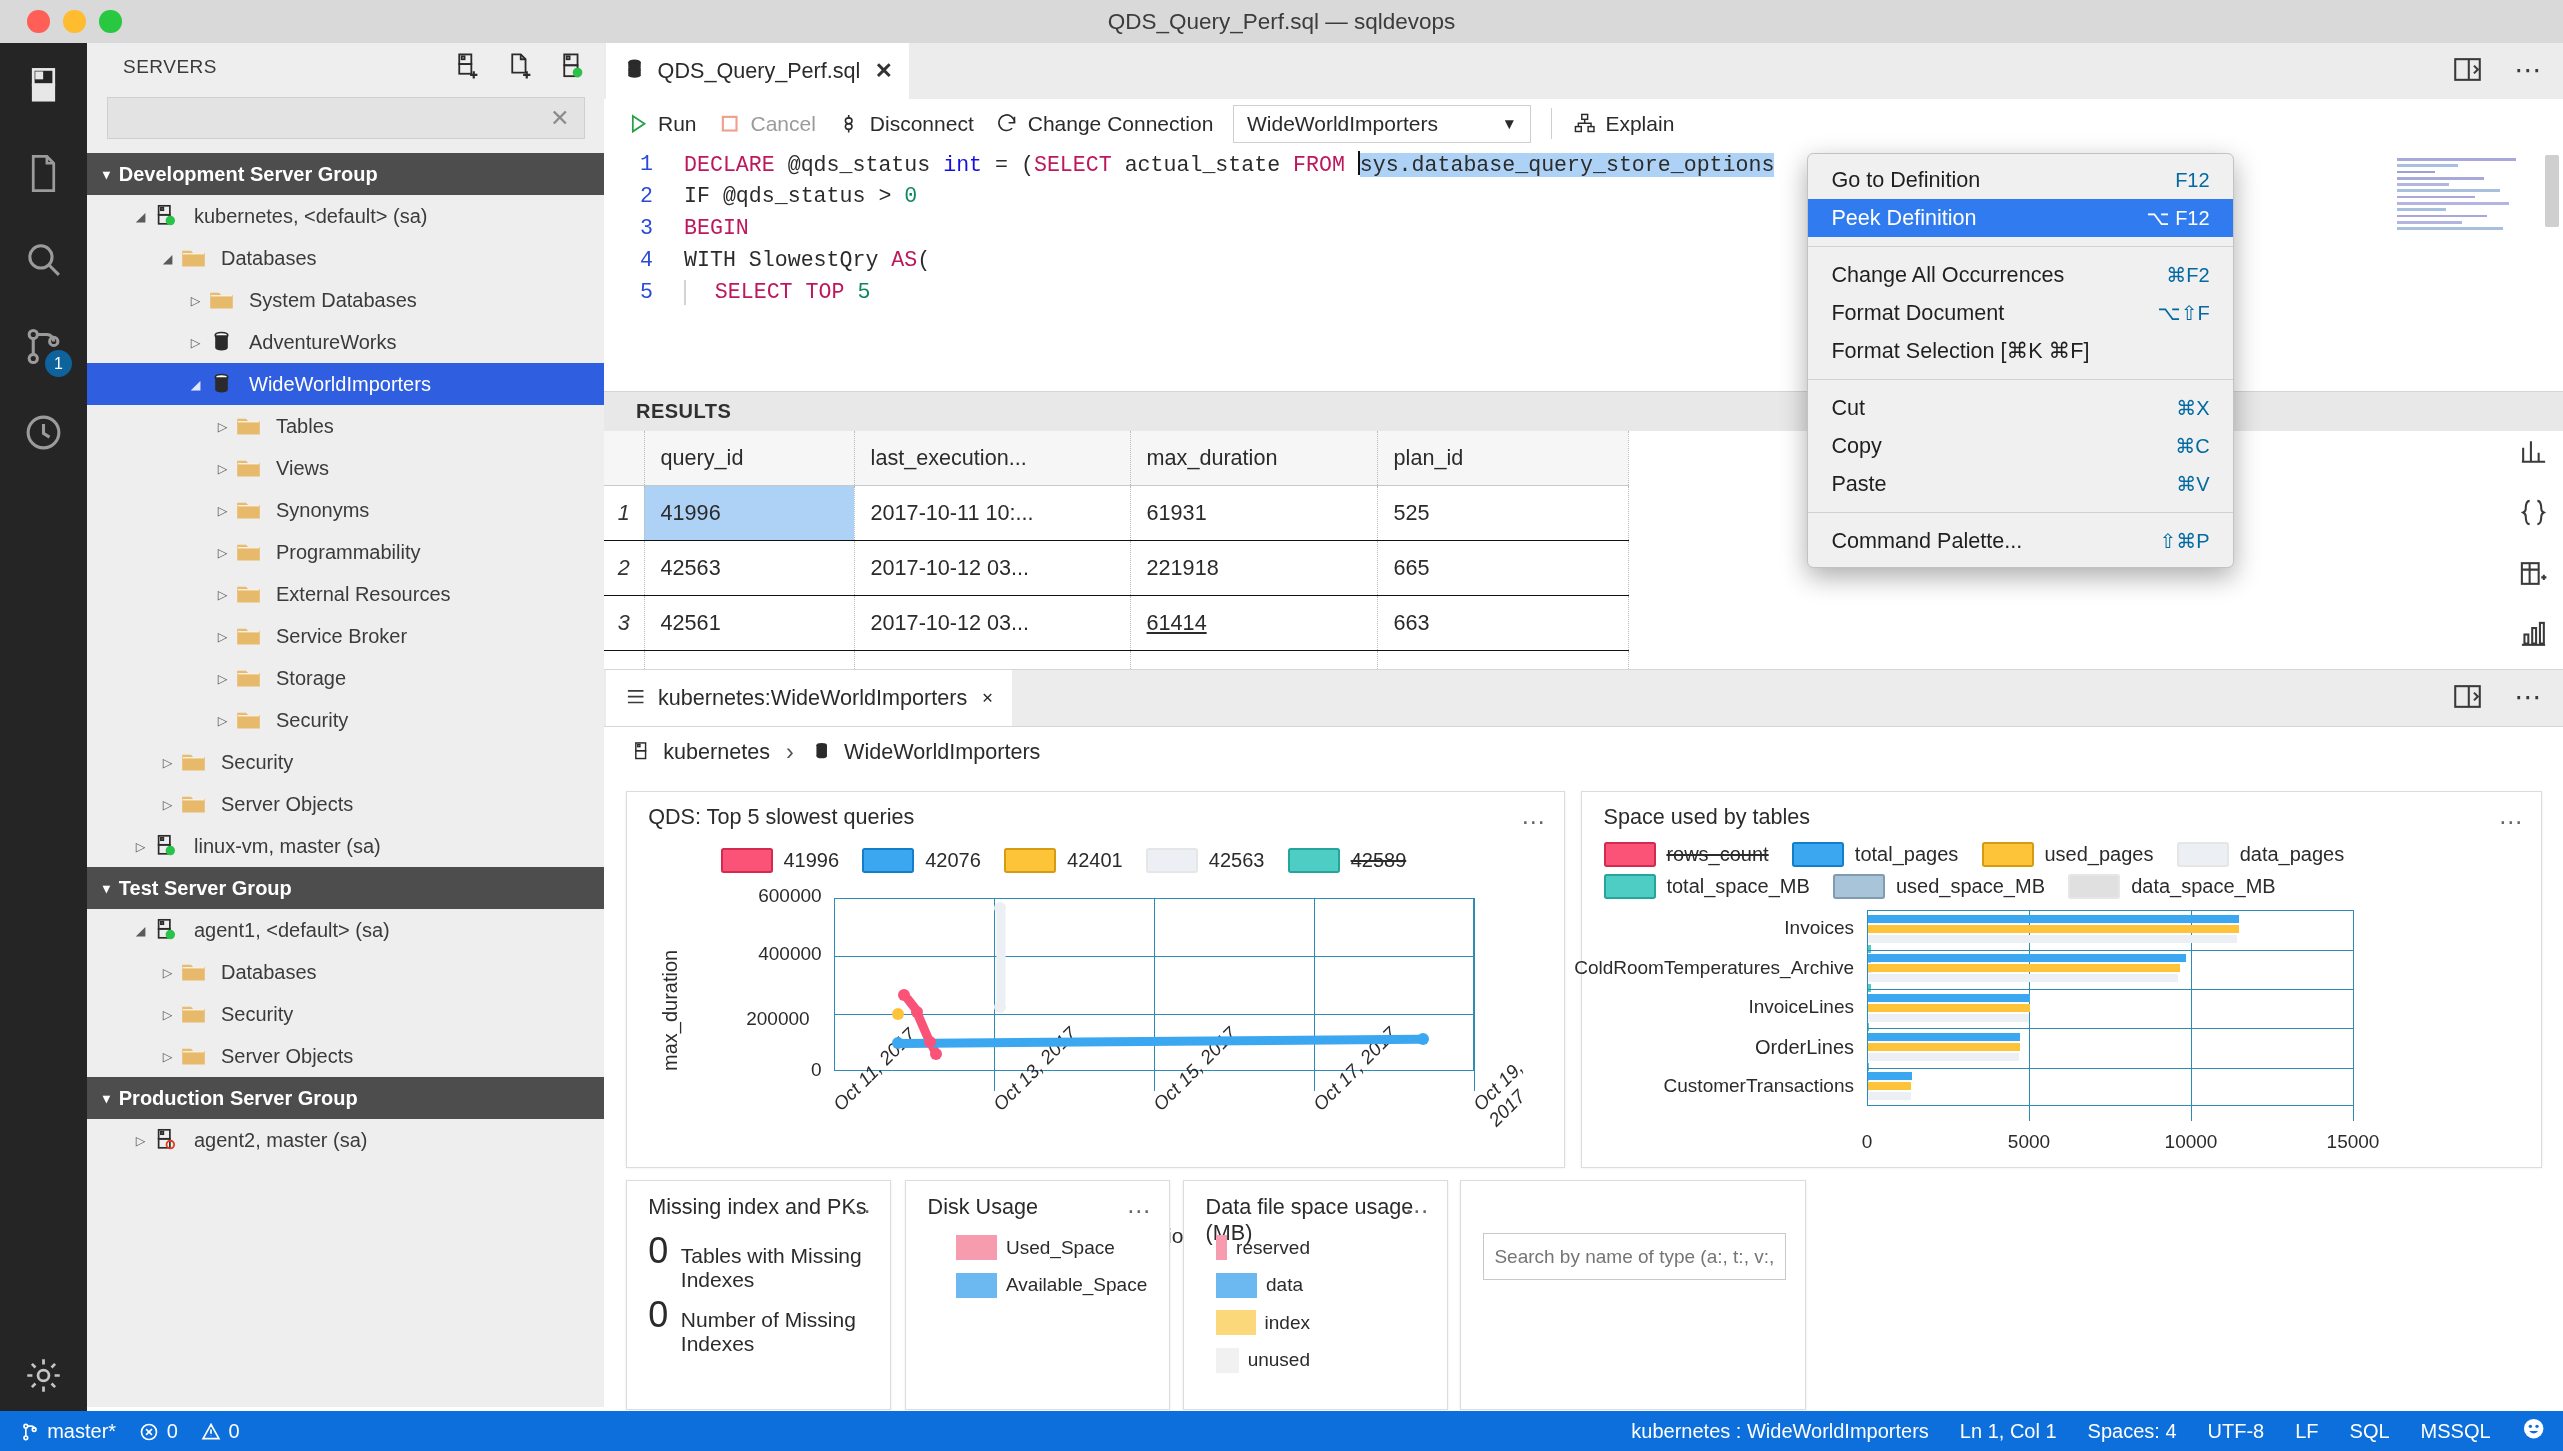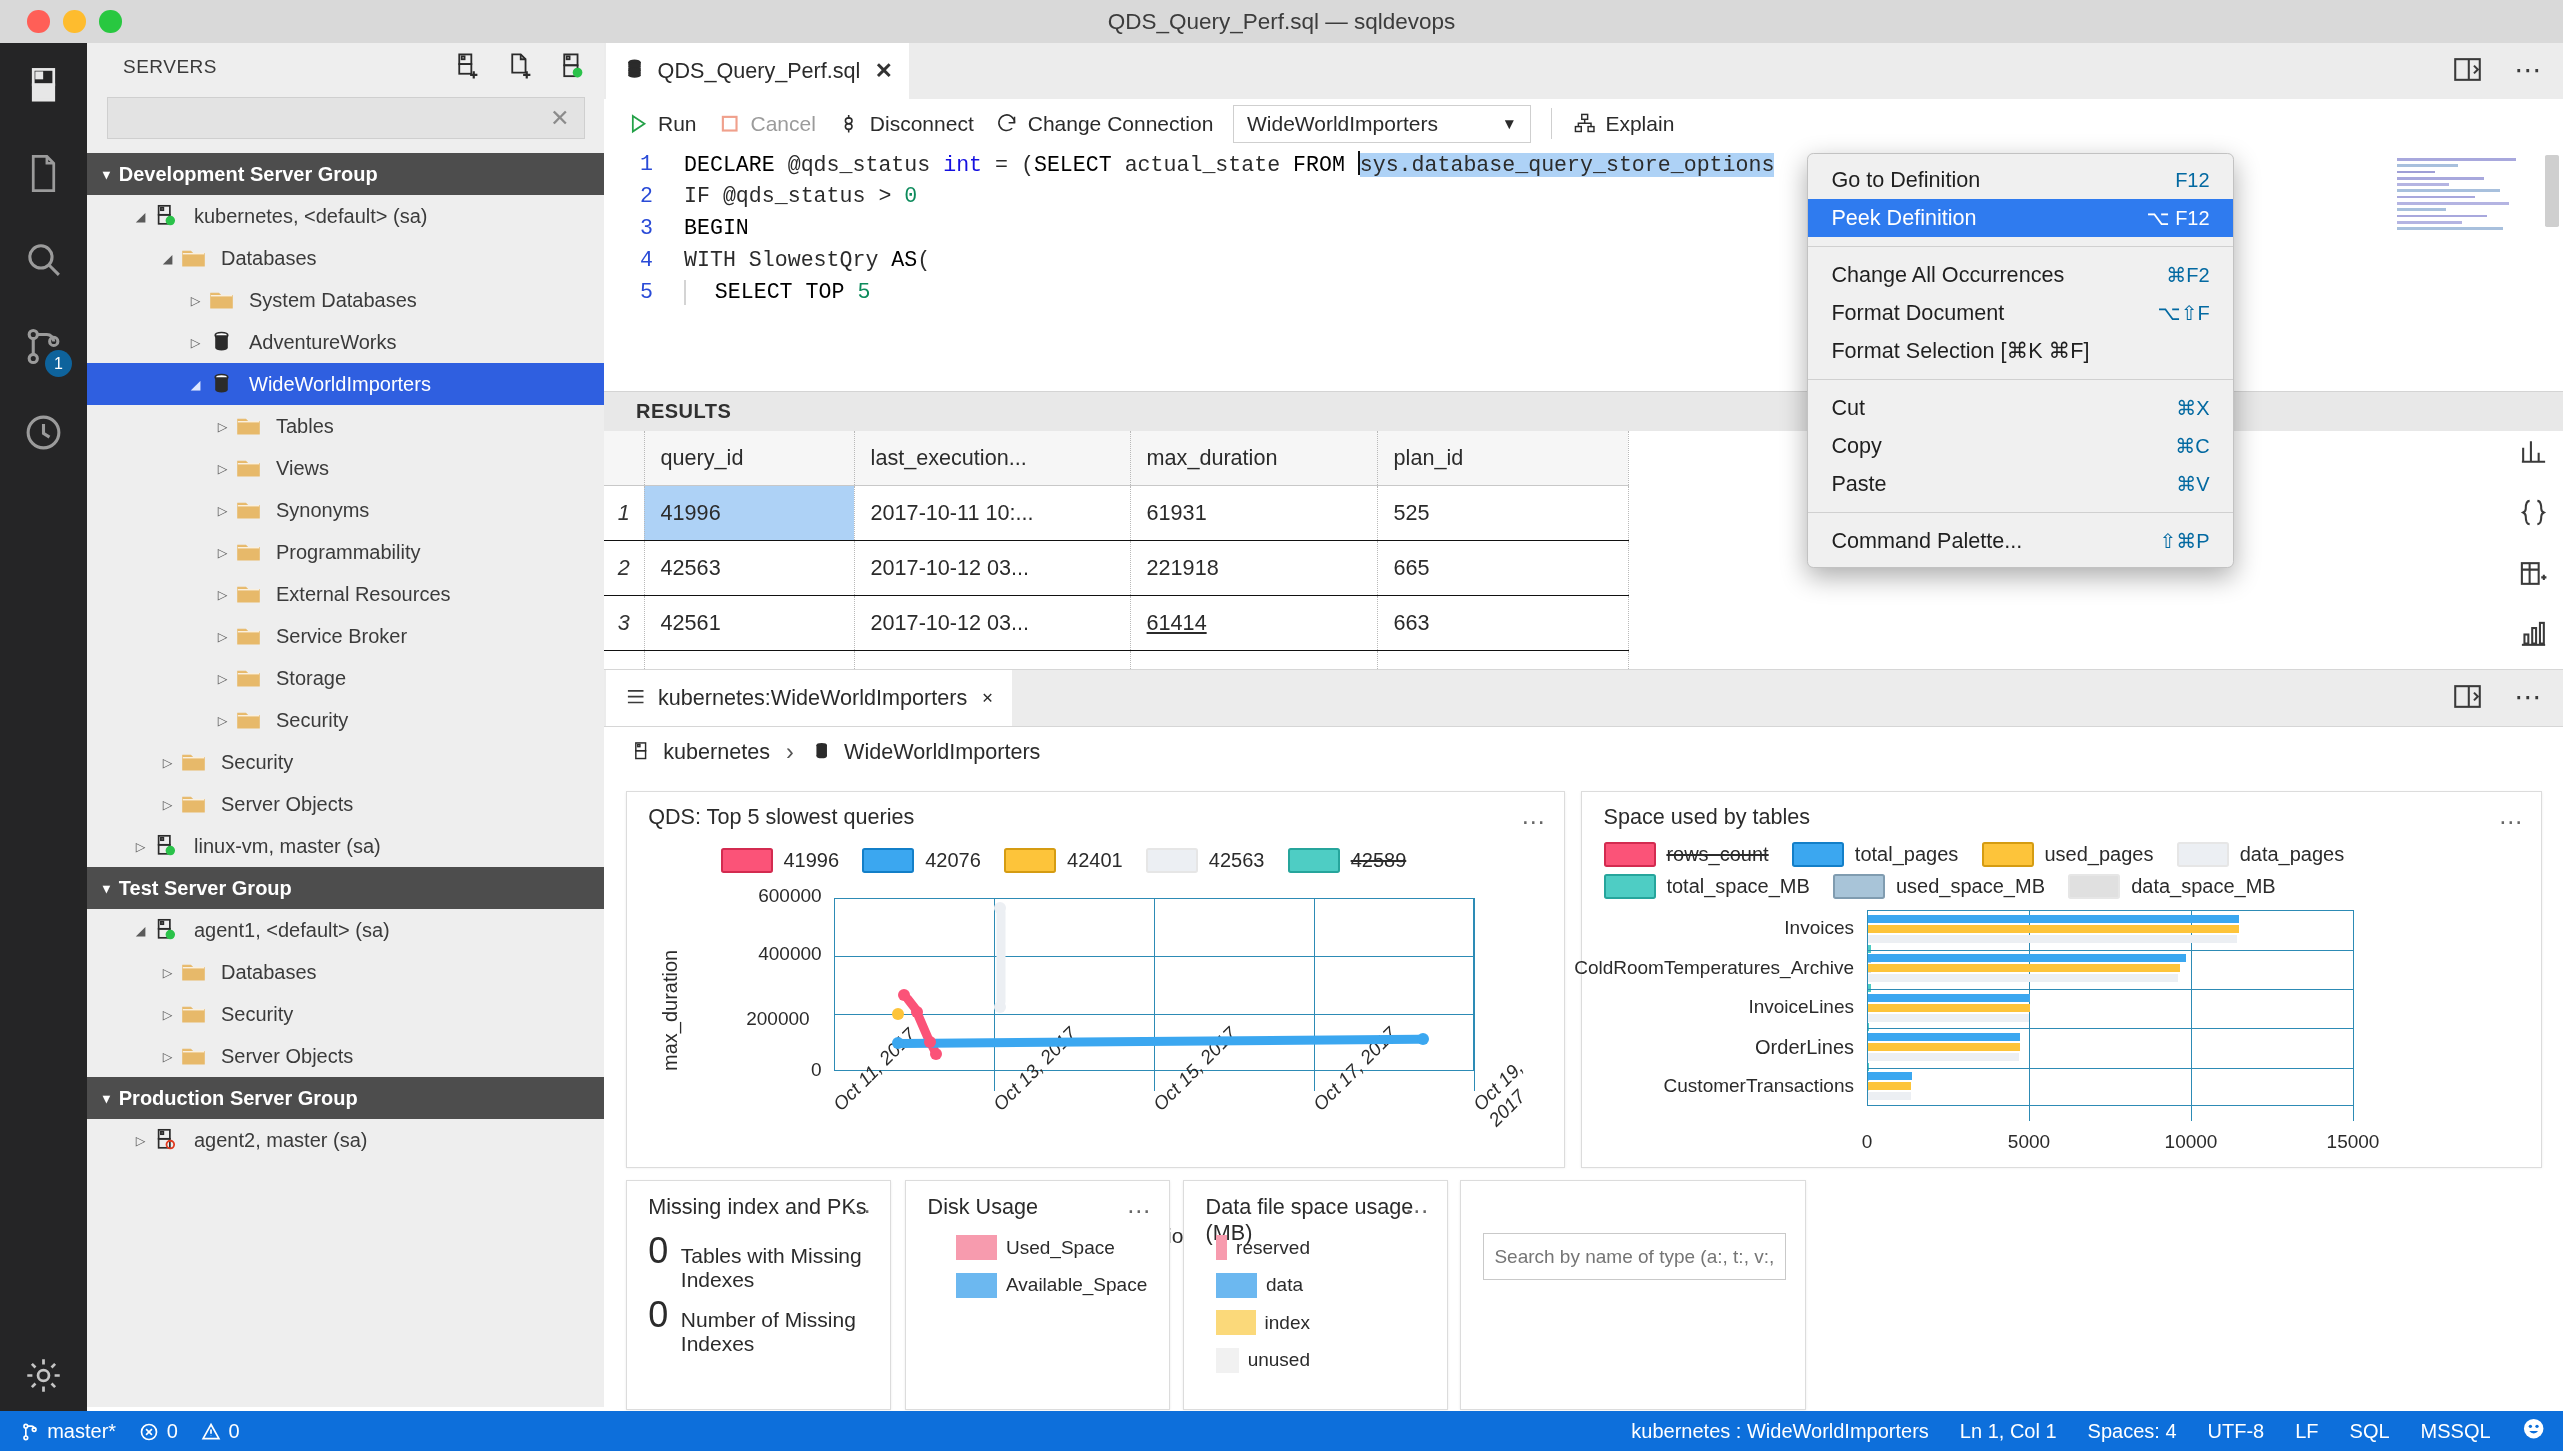--- a/index.html
+++ b/index.html
@@ -68,21 +68,21 @@
   .tb-btn{display:flex;align-items:center;gap:9px;font-size:21px;color:#2b2b2b;margin-left:21.6px;}
   .tb-btn.disabled{color:#9b9b9b;}
   .tb-sep{width:0.9px;height:31px;background:#cfcfcf;margin-left:20px;}
   .dbselect{margin-left:20px;height:36px;min-width:270px;border:0.9px solid #cfcfcf;background:#fff;
             display:flex;align-items:center;justify-content:space-between;padding:0 12.6px;font-size:21px;gap:20px;}
   .caret{font-size:15.3px;}
 
   .codearea{position:absolute;left:0;top:105px;width:1959px;height:243px;background:#fff;overflow:hidden;}
   .cl{display:flex;height:32px;align-items:center;font-family:"Liberation Mono",monospace;font-size:21.6px;}
   .ln{width:49px;text-align:right;color:#2a4bd7;margin-right:31px;flex:0 0 auto;}
-  .k{color:#000000;font-family:Liberation Mono, monospace;}.t{color:#1510e0;}.n{color:#0c8a5b;}
+  .k{color:#be185d;font-family:Liberation Mono, monospace;}.t{color:#1510e0;}.n{color:#0c8a5b;}
   .hl{background:#aed2f6;}
   .cursor{display:inline-block;width:1.8px;height:24px;background:#111;vertical-align:-4.5px;}
   .indentguide{display:inline-block;width:1.8px;height:25px;background:#d4d4d4;margin-right:29px;vertical-align:-5.4px;}
   .minimap{position:absolute;right:31px;top:115px;width:135px;height:108px;opacity:.85;}
   .mm-line{height:2.7px;margin-bottom:3.6px;}
   .scrollthumb{position:absolute;right:3.6px;top:112px;width:14.4px;height:72px;background:#cfcfcf;border-radius:1.8px;}
 
   
   .results-head{position:absolute;left:0;top:348px;width:1959px;height:40px;background:#e8e8e8;
                 border-top:0.9px solid #d4d4d4;}

